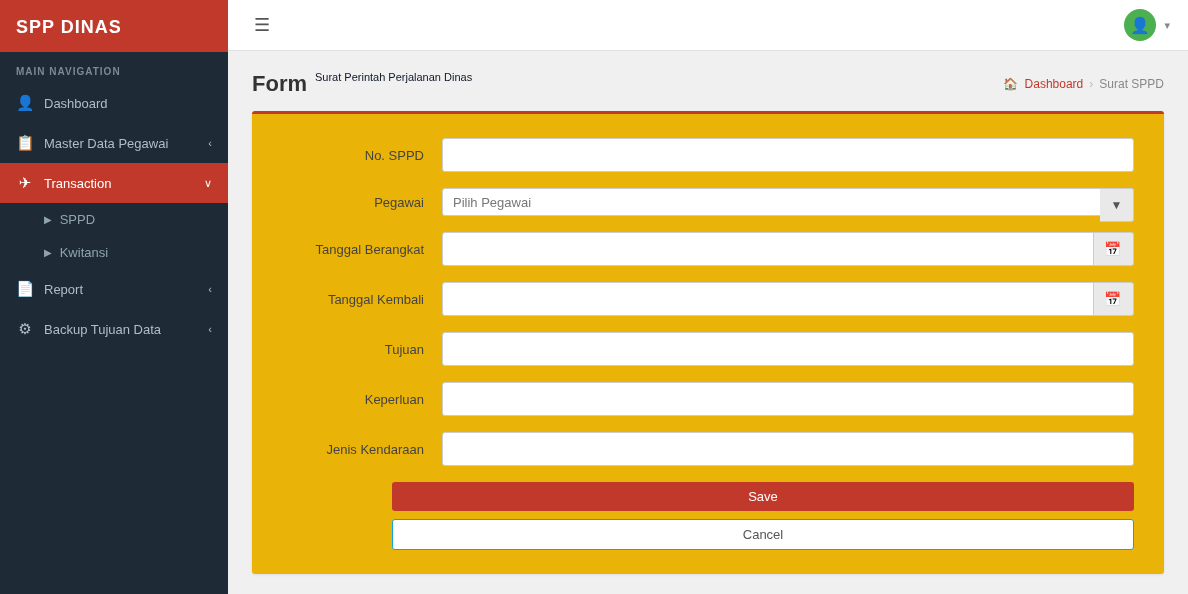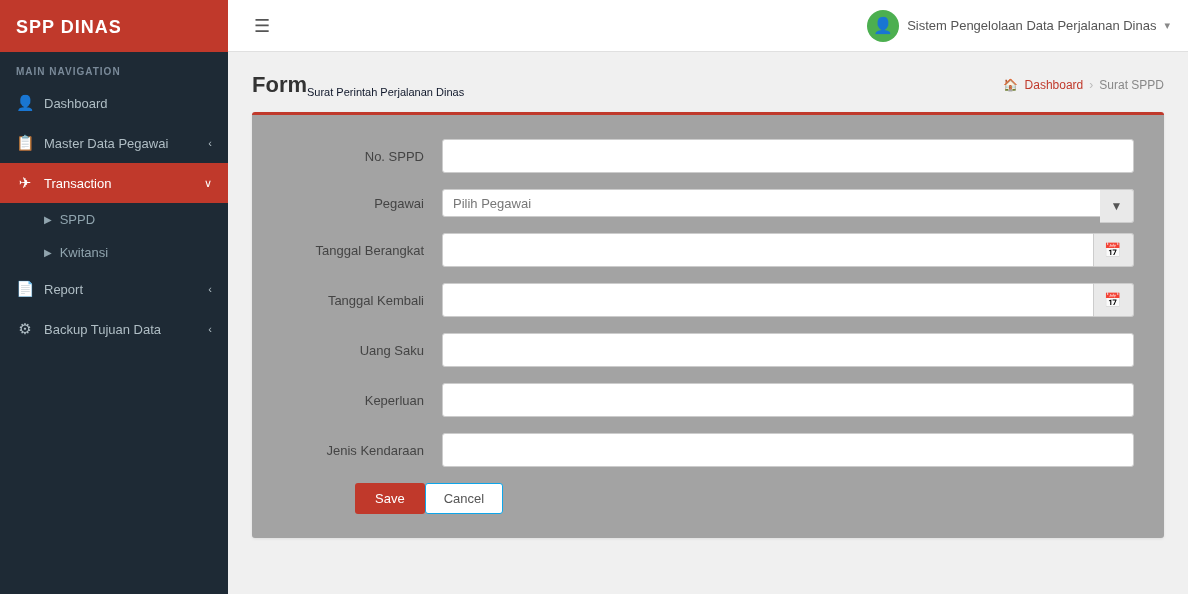--- a/index.html
+++ b/index.html
@@ -128,21 +128,22 @@
       background: #f0f0f0;
     }
     .page-header {
       display: flex;
       align-items: center;
       justify-content: space-between;
       margin-bottom: 14px;
     }
     .page-title-area {
       display: flex;
-      align-items: flex-end;
+      align-items: flex-start;
+      gap: 8px;
     }
     .page-title-main {
       font-size: 22px;
       font-weight: 600;
       color: #333;
     }
     .page-title-sub {
       font-size: 11px;
       color: #0f172a;
     }
@@ -154,21 +155,21 @@
       color: #888;
     }
     .breadcrumb a {
       color: #c0392b;
       text-decoration: none;
     }
     .breadcrumb .sep { color: #bbb; }
 
     
     .form-card {
-      background: #a3a3a3;
+      background: #eab308;
       border-radius: 3px;
       border-top: 3px solid #c0392b;
       padding: 24px 30px;
       box-shadow: 0 1px 3px rgba(0,0,0,0.08);
     }
     .form-row {
       display: flex;
       align-items: center;
       margin-bottom: 16px;
     }
@@ -242,22 +243,24 @@
       border-radius: 0 3px 3px 0;
       display: flex;
       align-items: center;
       justify-content: center;
       cursor: pointer;
       font-size: 14px;
       color: #555;
     }
     .form-buttons {
       display: flex;
-      margin-left: 73px;
+      margin-left: 110px;
+      gap: 8px;
       margin-top: 8px;
+      flex-direction: column;
     }
     .btn-save {
       background: #c0392b;
       color: #fff;
       border: none;
       border-radius: 3px;
       padding: 7px 20px;
       font-size: 13px;
       cursor: pointer;
     }
@@ -324,21 +327,20 @@
 </aside>
 
 <div class="main">
 
   <div class="topbar">
     <div class="topbar-left">
       <span class="hamburger">☰</span>
     </div>
     <div class="topbar-right">
       <div class="user-icon">👤</div>
-      <span>Sistem Pengelolaan Data Perjalanan Dinas</span>
       <span class="dropdown-arrow">▾</span>
     </div>
   </div>
 
   <div class="page-content">
     <div class="page-header">
       <div class="page-title-area">
         <span class="page-title-main">Form</span>
         <span class="page-title-sub">Surat Perintah Perjalanan Dinas</span>
       </div>
@@ -376,25 +378,25 @@
       </div>
 
       <div class="form-row">
         <label class="form-label">Tanggal Kembali</label>
         <div class="date-input-wrapper">
           <input type="text" class="form-control" style="">
           <div class="date-btn">📅</div>
         </div>
       </div>
 
-      <div class="form-row">
-        <label class="form-label">Uang Saku</label>
+
+      <div class="form-row">
+        <label class="form-label">Tujuan</label>
         <input type="text" class="form-control" style="">
       </div>
-
 
       <div class="form-row">
         <label class="form-label">Keperluan</label>
         <input type="text" class="form-control" style="">
       </div>
 
       <div class="form-row">
         <label class="form-label">Jenis Kendaraan</label>
         <input type="text" class="form-control" style="">
       </div>

